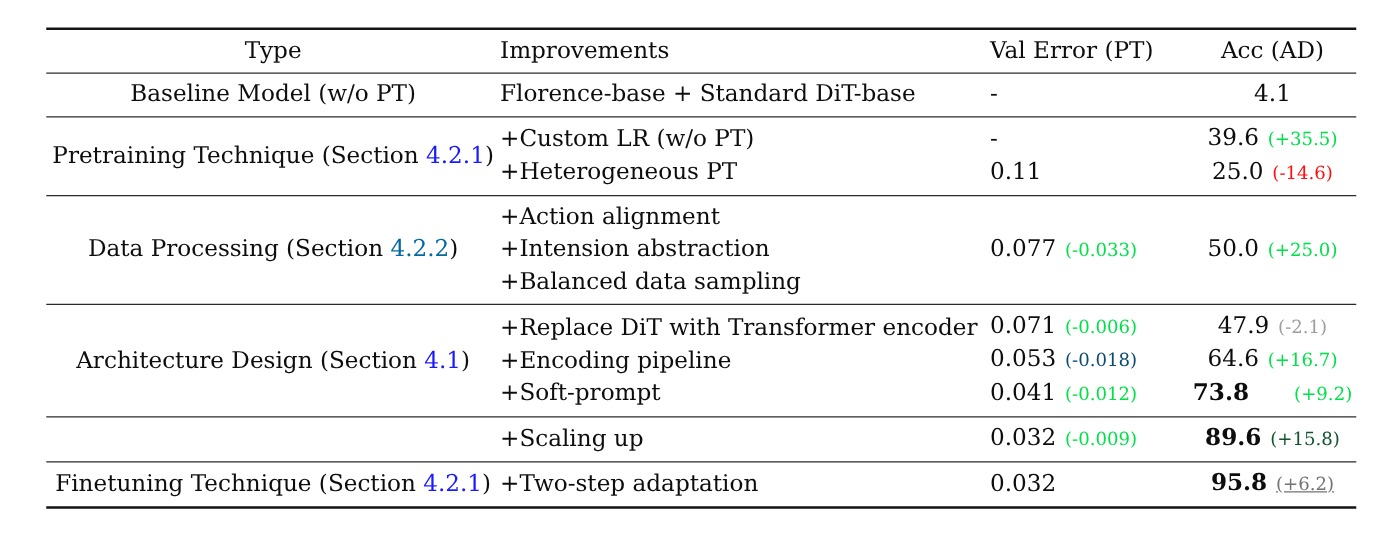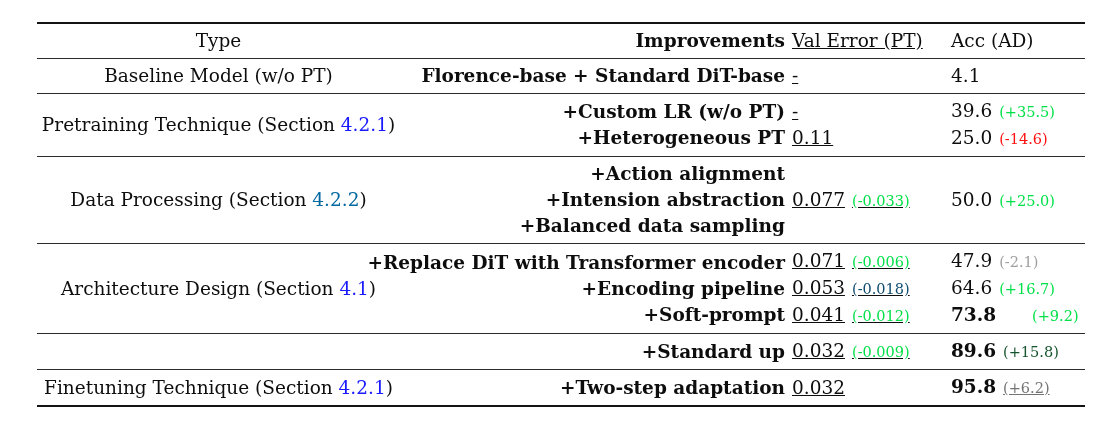--- a/index.html
+++ b/index.html
@@ -37,23 +37,23 @@
     border-bottom: 1.5px solid #2b2b2b;
     padding: 4px 0;
   }
   .grp:last-child { border-bottom: none; }
   .cell {
     display: flex;
     flex-direction: column;
     justify-content: center;
   }
   .c1 { align-items: center; text-align: center; }
-  .c2 { align-items: flex-end; text-align: center; font-weight: bold; }
-  .c3 { align-items: flex-start; padding-left: 7px; text-decoration: underline; }
-  .c4 { align-items: flex-start; padding-left: 9px; }
+  .c2 { align-items: flex-start; text-align: center; }
+  .c3 { align-items: flex-start; padding-left: 7px; }
+  .c4 { align-items: center; padding-left: 9px; }
   .line {
     line-height: 26px;
     white-space: nowrap;
   }
   .delta {
     font-size: 14.5px;
     margin-left: 7px;
   }
   .bold { font-weight: 700; }
   .seclink { cursor: pointer; }
@@ -143,21 +143,21 @@
             <div class="line"><span>47.9</span><span class="delta" style="color: rgb(158, 158, 158);">(-2.1)</span></div>
             <div class="line"><span>64.6</span><span class="delta" style="color: rgb(0, 224, 73);">(+16.7)</span></div>
             <div class="line"><span class="bold">73.8</span><span class="delta" style="color: rgb(0, 224, 73); margin-left: 36px;">(+9.2)</span></div>
           </div>
         </div>
         <div class="row grp">
           <div class="cell c1">
             <div class="line"></div>
           </div>
           <div class="cell c2">
-            <div class="line">+Standard up</div>
+            <div class="line">+Scaling up</div>
           </div>
           <div class="cell c3">
             <div class="line"><span>0.032</span><span class="delta" style="color: rgb(0, 224, 73);">(-0.009)</span></div>
           </div>
           <div class="cell c4">
             <div class="line"><span class="bold">89.6</span><span class="delta" style="color: #14532d;">(+15.8)</span></div>
           </div>
         </div>
         <div class="row grp">
           <div class="cell c1">

